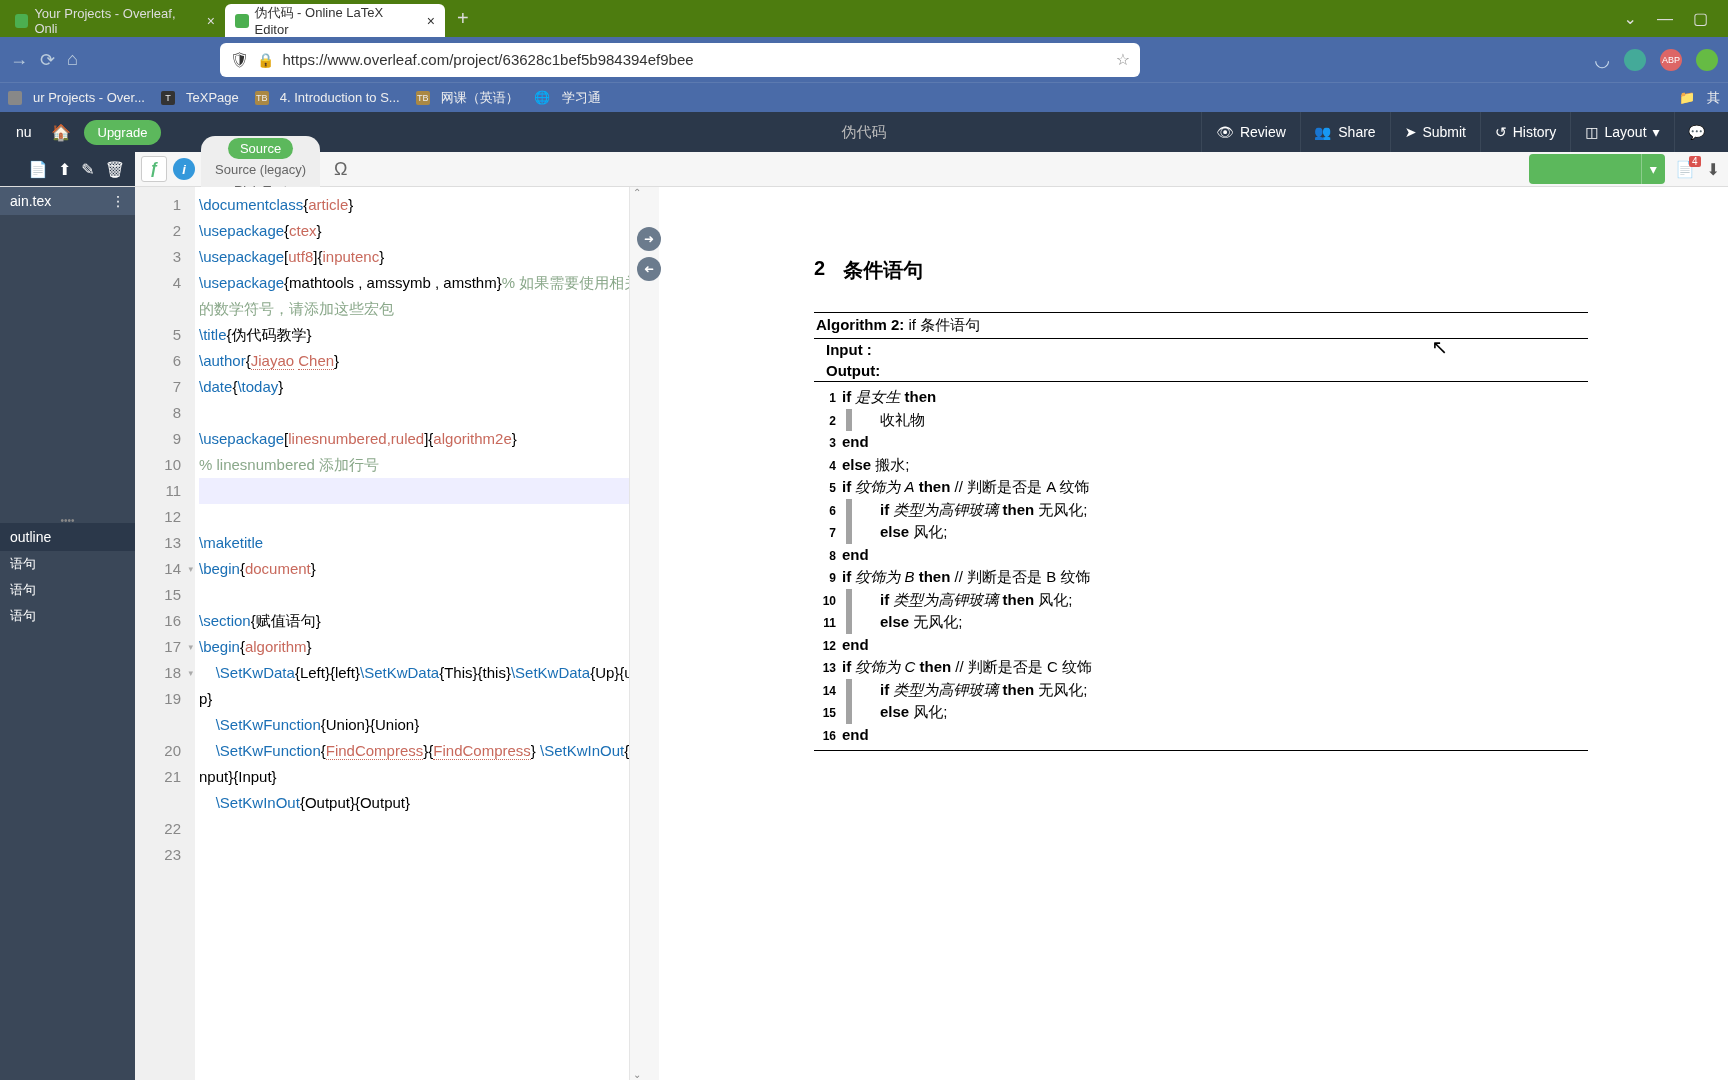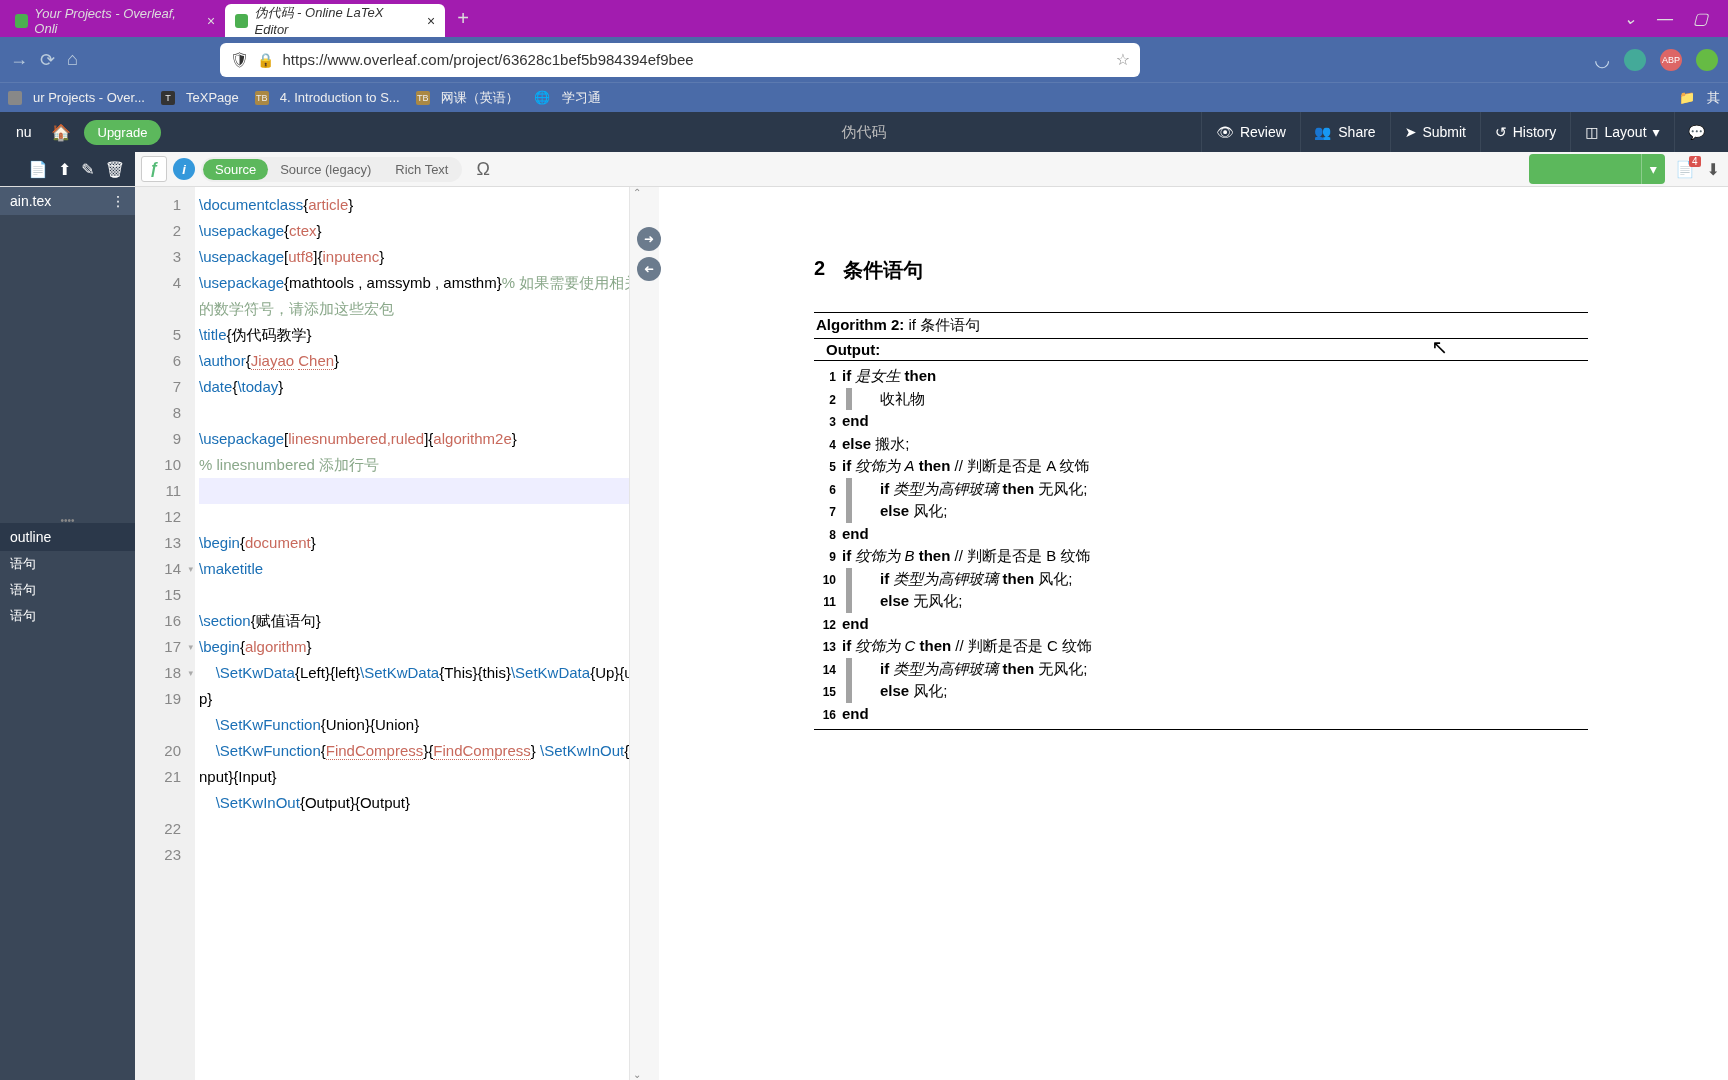--- a/index.html
+++ b/index.html
@@ -1,19 +1,19 @@
 <!DOCTYPE html>
 <html><head>
 <meta charset="utf-8">
 <style>
 * { margin: 0; padding: 0; box-sizing: border-box; font-family: -apple-system, BlinkMacSystemFont, "Segoe UI", sans-serif; }
 body { width: 1728px; height: 1080px; overflow: hidden; background: #4a6ba8; }
 
 
-.browser-tabs { height: 37px; background: #a21caf; display: flex; align-items: center; padding: 4px 5px; font-style: italic; }
+.browser-tabs { height: 37px; background: #4d7c0f; display: flex; align-items: center; padding: 4px 5px; }
 .tab { height: 33px; display: flex; align-items: center; padding: 0 10px; border-radius: 6px 6px 0 0; margin-top: 4px; font-size: 13px; color: #ddd; gap: 6px; max-width: 220px; }
 .tab.active { background: #fff; color: #333; }
 .tab .favicon { width: 14px; height: 14px; background: #4caf50; border-radius: 3px; display: inline-block; }
 .tab .close { font-size: 14px; margin-left: 6px; cursor: pointer; }
 .tab-plus { color: #ddd; font-size: 20px; padding: 0 12px; cursor: pointer; }
 .tabs-right { margin-left: auto; display: flex; gap: 20px; color: #ddd; padding-right: 15px; align-items: center; }
 
 .browser-toolbar { height: 45px; background: #4a6ba8; display: flex; align-items: center; padding: 0 10px; gap: 12px; }
 .nav-btn { color: #bcd; font-size: 18px; cursor: pointer; }
 .url-bar { flex: 1; max-width: 920px; margin-left: 130px; height: 34px; background: #fff; border-radius: 6px; display: flex; align-items: center; padding: 0 10px; gap: 8px; color: #333; font-size: 15px; }
@@ -35,21 +35,21 @@
 .proj-title { position: absolute; left: 50%; transform: translateX(-50%); color: #bbb; font-size: 15px; }
 .ol-header-right { margin-left: auto; display: flex; align-items: center; gap: 0; }
 .ol-header-right .hbtn { padding: 0 14px; height: 40px; display: flex; align-items: center; gap: 6px; cursor: pointer; border-left: 1px solid #3a4758; }
 
 
 .toolbar-row { height: 35px; background: #f6f6f6; display: flex; align-items: stretch; border-bottom: 1px solid #ddd; }
 .tool-left { width: 135px; background: #2b384a; display: flex; align-items: center; justify-content: flex-end; gap: 10px; padding-right: 10px; color: #fff; }
 .tool-mid { flex: 1; max-width: 510px; display: flex; align-items: center; padding: 0 6px; gap: 6px; }
 .tool-mid .file-btn { background: #fff; border: 1px solid #ccc; width: 26px; height: 26px; border-radius: 3px; display: flex; align-items: center; justify-content: center; font-weight: bold; font-style: italic; color: #5b7; cursor: pointer; }
 .tool-mid .info-btn { width: 22px; height: 22px; background: #3498db; border-radius: 50%; color: #fff; font-style: italic; font-weight: bold; display: flex; align-items: center; justify-content: center; cursor: pointer; font-size: 13px; }
-.src-toggle { background: #eee; border-radius: 14px; padding: 2px; display: flex; align-items: center; font-size: 13px; }
+.src-toggle { background: #eee; border-radius: 14px; padding: 2px; display: flex; align-items: center; font-size: 13px; flex-direction: column; }
 .src-toggle span { padding: 3px 12px; border-radius: 12px; cursor: pointer; color: #666; }
 .src-toggle span.active { background: #5cb85c; color: #fff; }
 .omega-btn { margin-left: 8px; font-size: 18px; color: #666; cursor: pointer; }
 .tool-right { margin-left: auto; display: flex; align-items: center; padding-right: 8px; gap: 8px; }
 .recompile-btn { background: #5cb85c; color: #fff; height: 30px; border-radius: 4px; display: flex; align-items: stretch; cursor: pointer; font-size: 14px; }
 .recompile-btn .main { padding: 0 14px; display: flex; align-items: center; gap: 6px; }
 .recompile-btn .dd { padding: 0 8px; display: flex; align-items: center; border-left: 1px solid rgba(255,255,255,0.3); }
 .log-btn { position: relative; font-size: 16px; color: #555; cursor: pointer; padding: 0 3px; }
 .log-btn .badge { position: absolute; top: -4px; right: -2px; background: #d9534f; color: #fff; font-size: 10px; padding: 0 3px; border-radius: 2px; }
 .dl-btn { font-size: 16px; color: #555; cursor: pointer; }
@@ -271,22 +271,22 @@
         <div class="line"><span class="c-cmd">\usepackage</span>[<span class="c-opt">utf8</span>]{<span class="c-arg">inputenc</span>}</div>
         <div class="line wrap2"><span class="c-cmd">\usepackage</span>{mathtools , amssymb , amsthm}<span class="c-com">% 如果需要使用相关的数学符号，请添加这些宏包</span></div>
         <div class="line"><span class="c-cmd">\title</span>{伪代码教学}</div>
         <div class="line"><span class="c-cmd">\author</span>{<span class="c-uline">Jiayao</span> <span class="c-uline">Chen</span>}</div>
         <div class="line"><span class="c-cmd">\date</span>{<span class="c-cmd">\today</span>}</div>
         <div class="line"></div>
         <div class="line"><span class="c-cmd">\usepackage</span>[<span class="c-opt">linesnumbered,ruled</span>]{<span class="c-arg">algorithm2e</span>}</div>
         <div class="line"><span class="c-com">% linesnumbered 添加行号</span></div>
         <div class="line hl"></div>
         <div class="line"></div>
+        <div class="line"><span class="c-cmd">\maketitle</span></div>
         <div class="line"><span class="c-cmd">\begin</span>{<span class="c-arg">document</span>}</div>
-        <div class="line"><span class="c-cmd">\maketitle</span></div>
         <div class="line"></div>
         <div class="line"><span class="c-cmd">\section</span>{赋值语句}</div>
         <div class="line"><span class="c-cmd">\begin</span>{<span class="c-arg">algorithm</span>}</div>
         <div class="line wrap2">    <span class="c-cmd">\SetKwData</span>{Left}{left}<span class="c-cmd">\SetKwData</span>{This}{this}<span class="c-cmd">\SetKwData</span>{Up}{up}</div>
         <div class="line">    <span class="c-cmd">\SetKwFunction</span>{Union}{Union}</div>
         <div class="line wrap2">    <span class="c-cmd">\SetKwFunction</span>{<span class="c-uline">FindCompress</span>}{<span class="c-uline">FindCompress</span>} <span class="c-cmd">\SetKwInOut</span>{Input}{Input}</div>
         <div class="line">    <span class="c-cmd">\SetKwInOut</span>{Output}{Output}</div>
         <div class="line"></div>
       </div>
     <div class="editor-scroll"></div>
@@ -299,20 +299,21 @@
 
   <div class="pdf-panel">
     <div class="cursor-arrow">↖</div>
     <div class="pdf-content">
       <div class="sect-title">
         <span>2</span>
         <span>条件语句</span>
       </div>
       <div class="algo">
         <div class="algo-head"><b>Algorithm 2:</b><span> if 条件语句</span></div>
+        <div class="algo-io"><b>Input  :</b></div>
         <div class="algo-io"><b>Output:</b></div>
         <div class="algo-body" id="algo-body">
             <div class="algo-line">
               <span class="num">1</span>
               <span class="code"><span class="kw">if</span> <span class="it">是女生</span> <span class="kw">then</span></span>
             </div>
             <div class="algo-line">
               <span class="num">2</span>
               <span class="code indent1">收礼物</span>
             </div>

